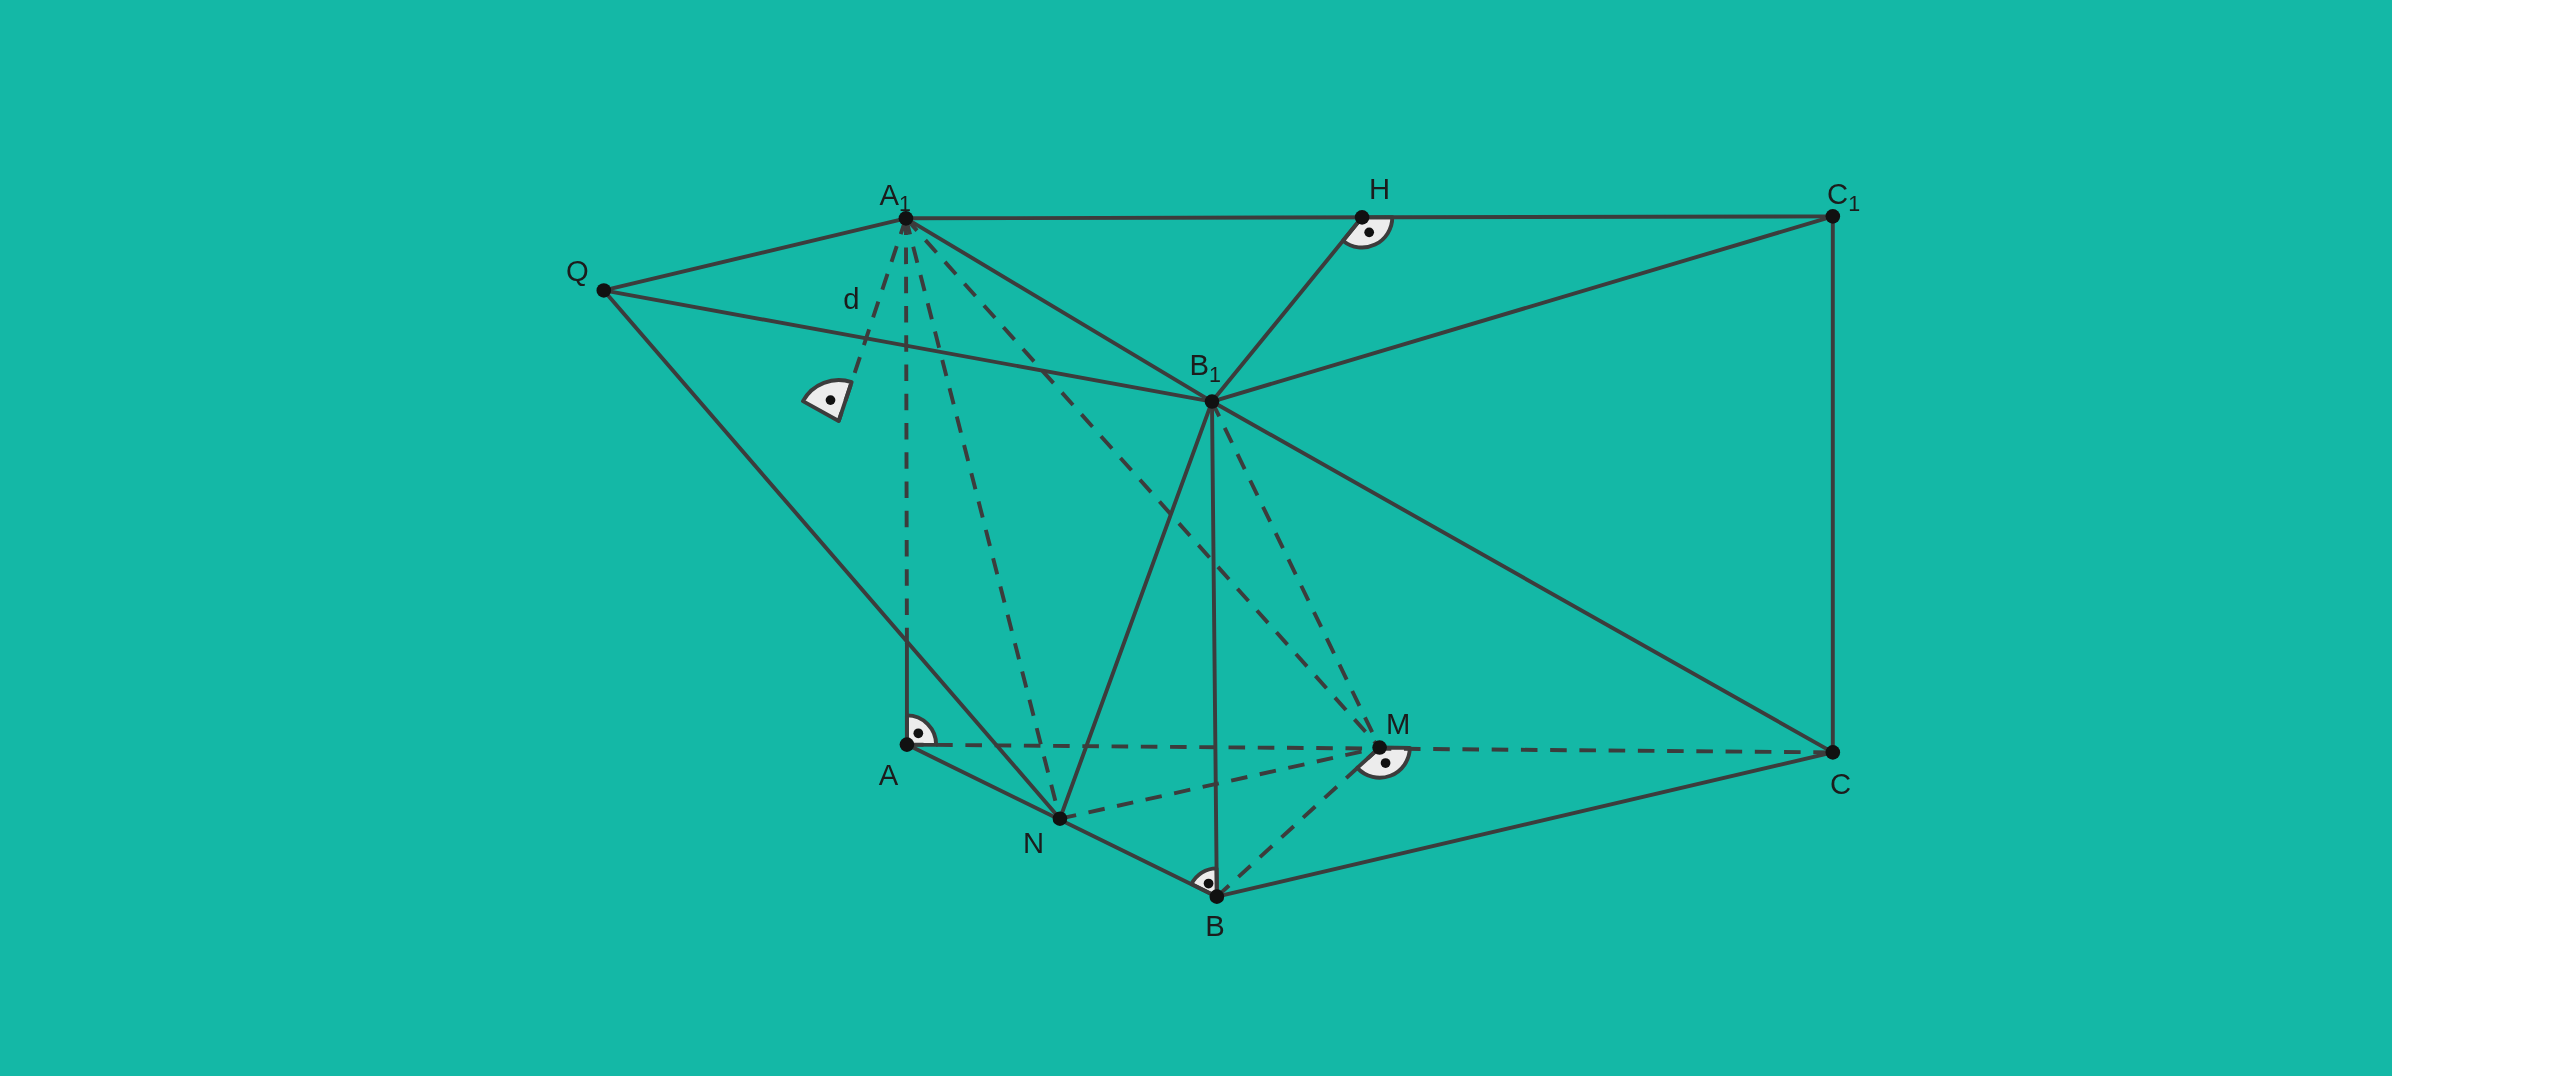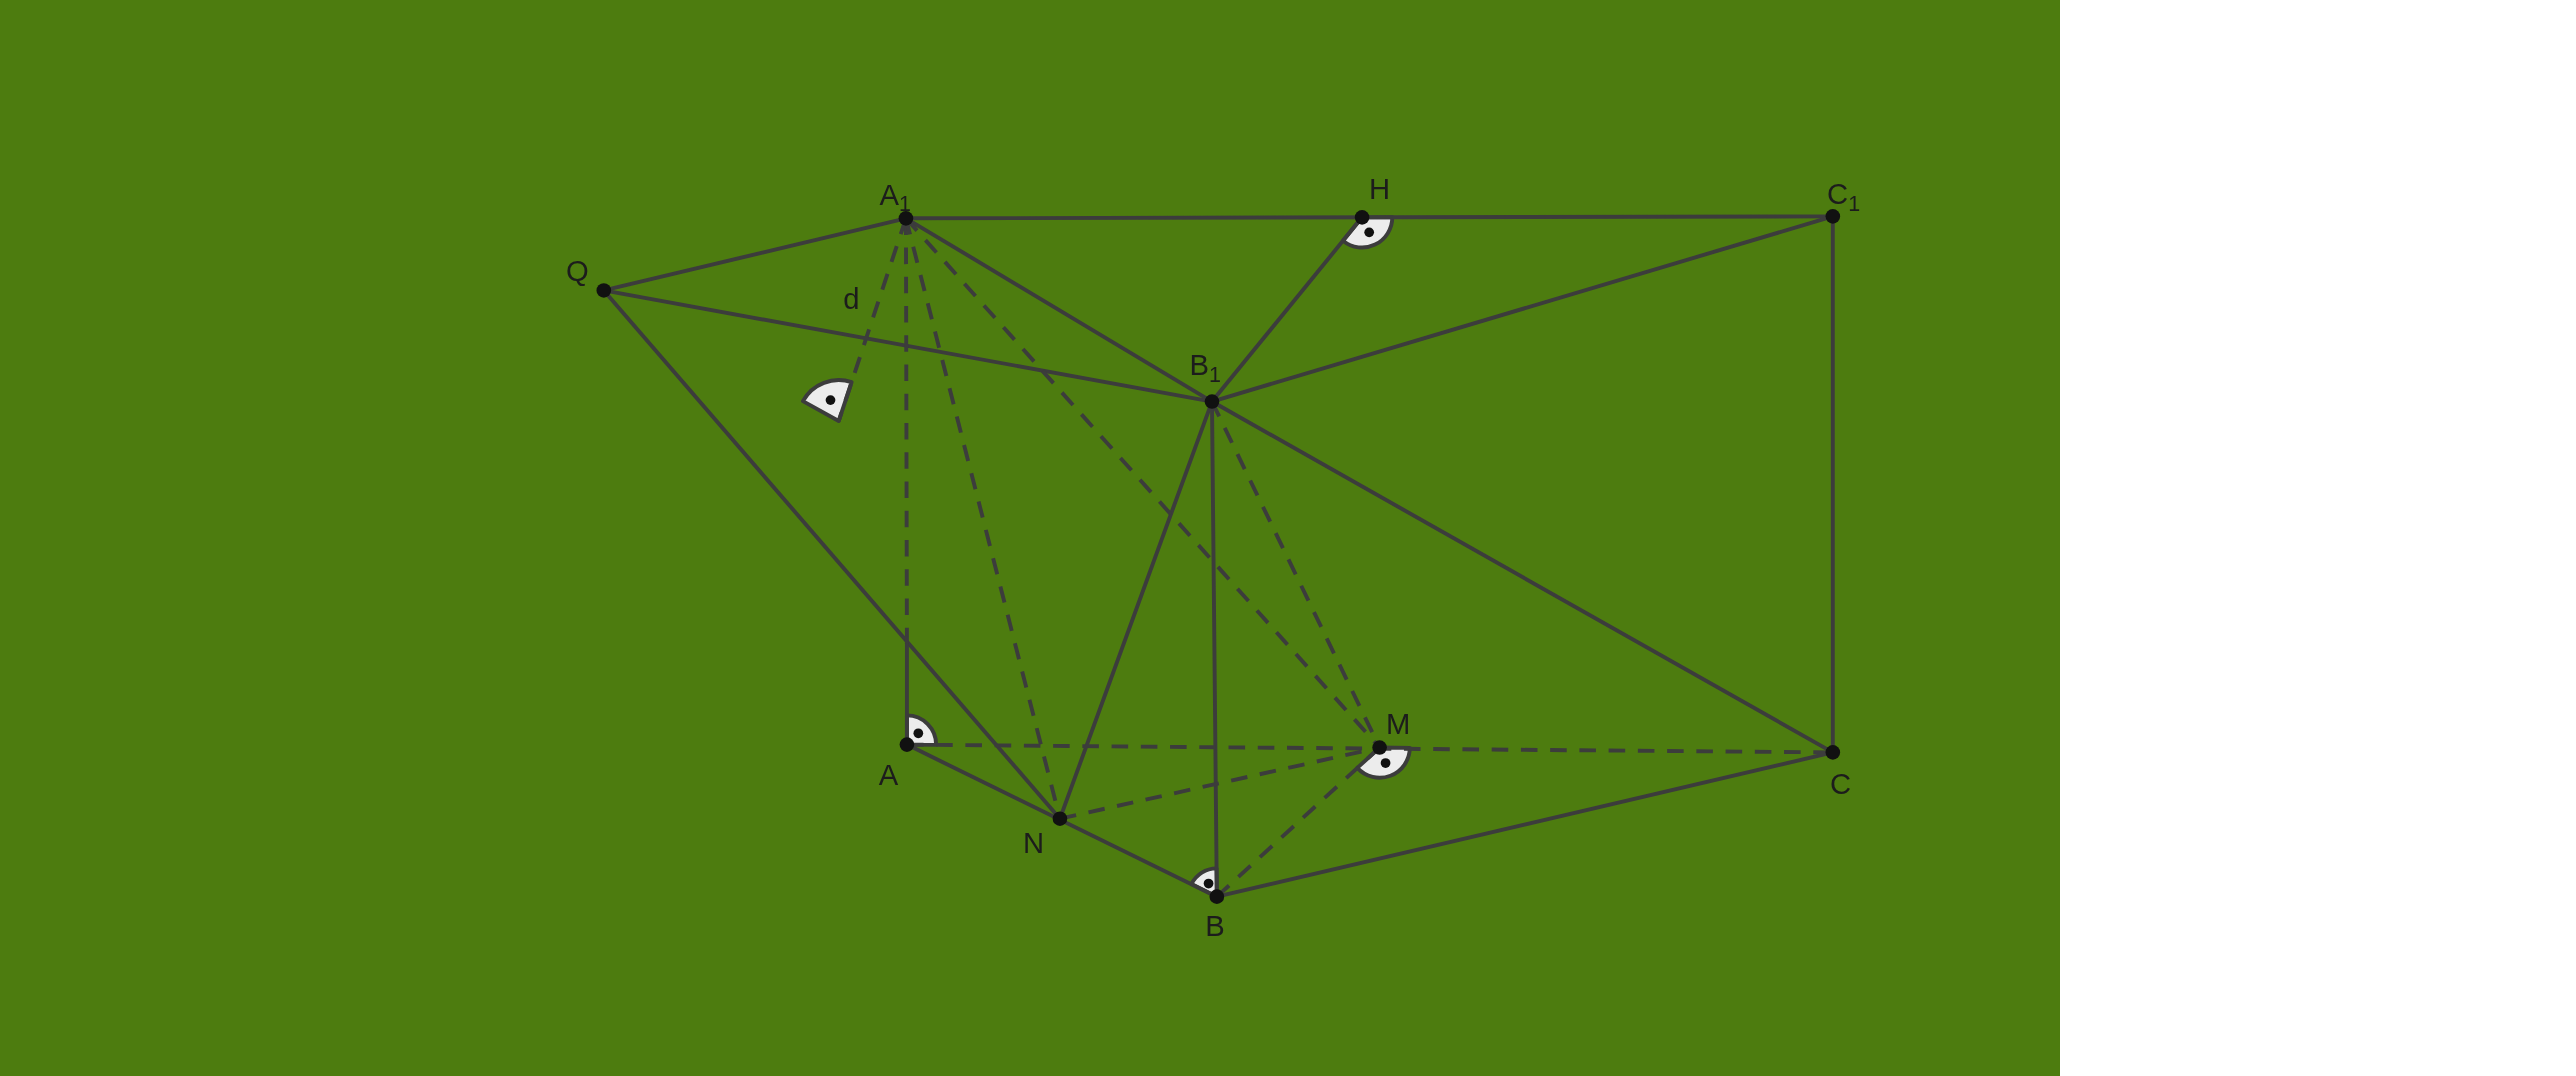--- a/index.html
+++ b/index.html
@@ -2,23 +2,23 @@
 <html><head>
 <meta charset="utf-8">
 <style>
   html, body {
     margin: 0;
     padding: 0;
     background: #ffffff;
   }
   .canvas-wrap {
     position: relative;
-    width: 2060px;
+    width: 2392px;
     height: 1076px;
-    background: #4d7c0f;
+    background: #14b8a6;
     overflow: hidden;
     font-family: "Liberation Sans", sans-serif;
   }
   svg.geometry {
     position: absolute;
     left: 0;
     top: 0;
     width: 2576px;
     height: 1076px;
     display: block;

